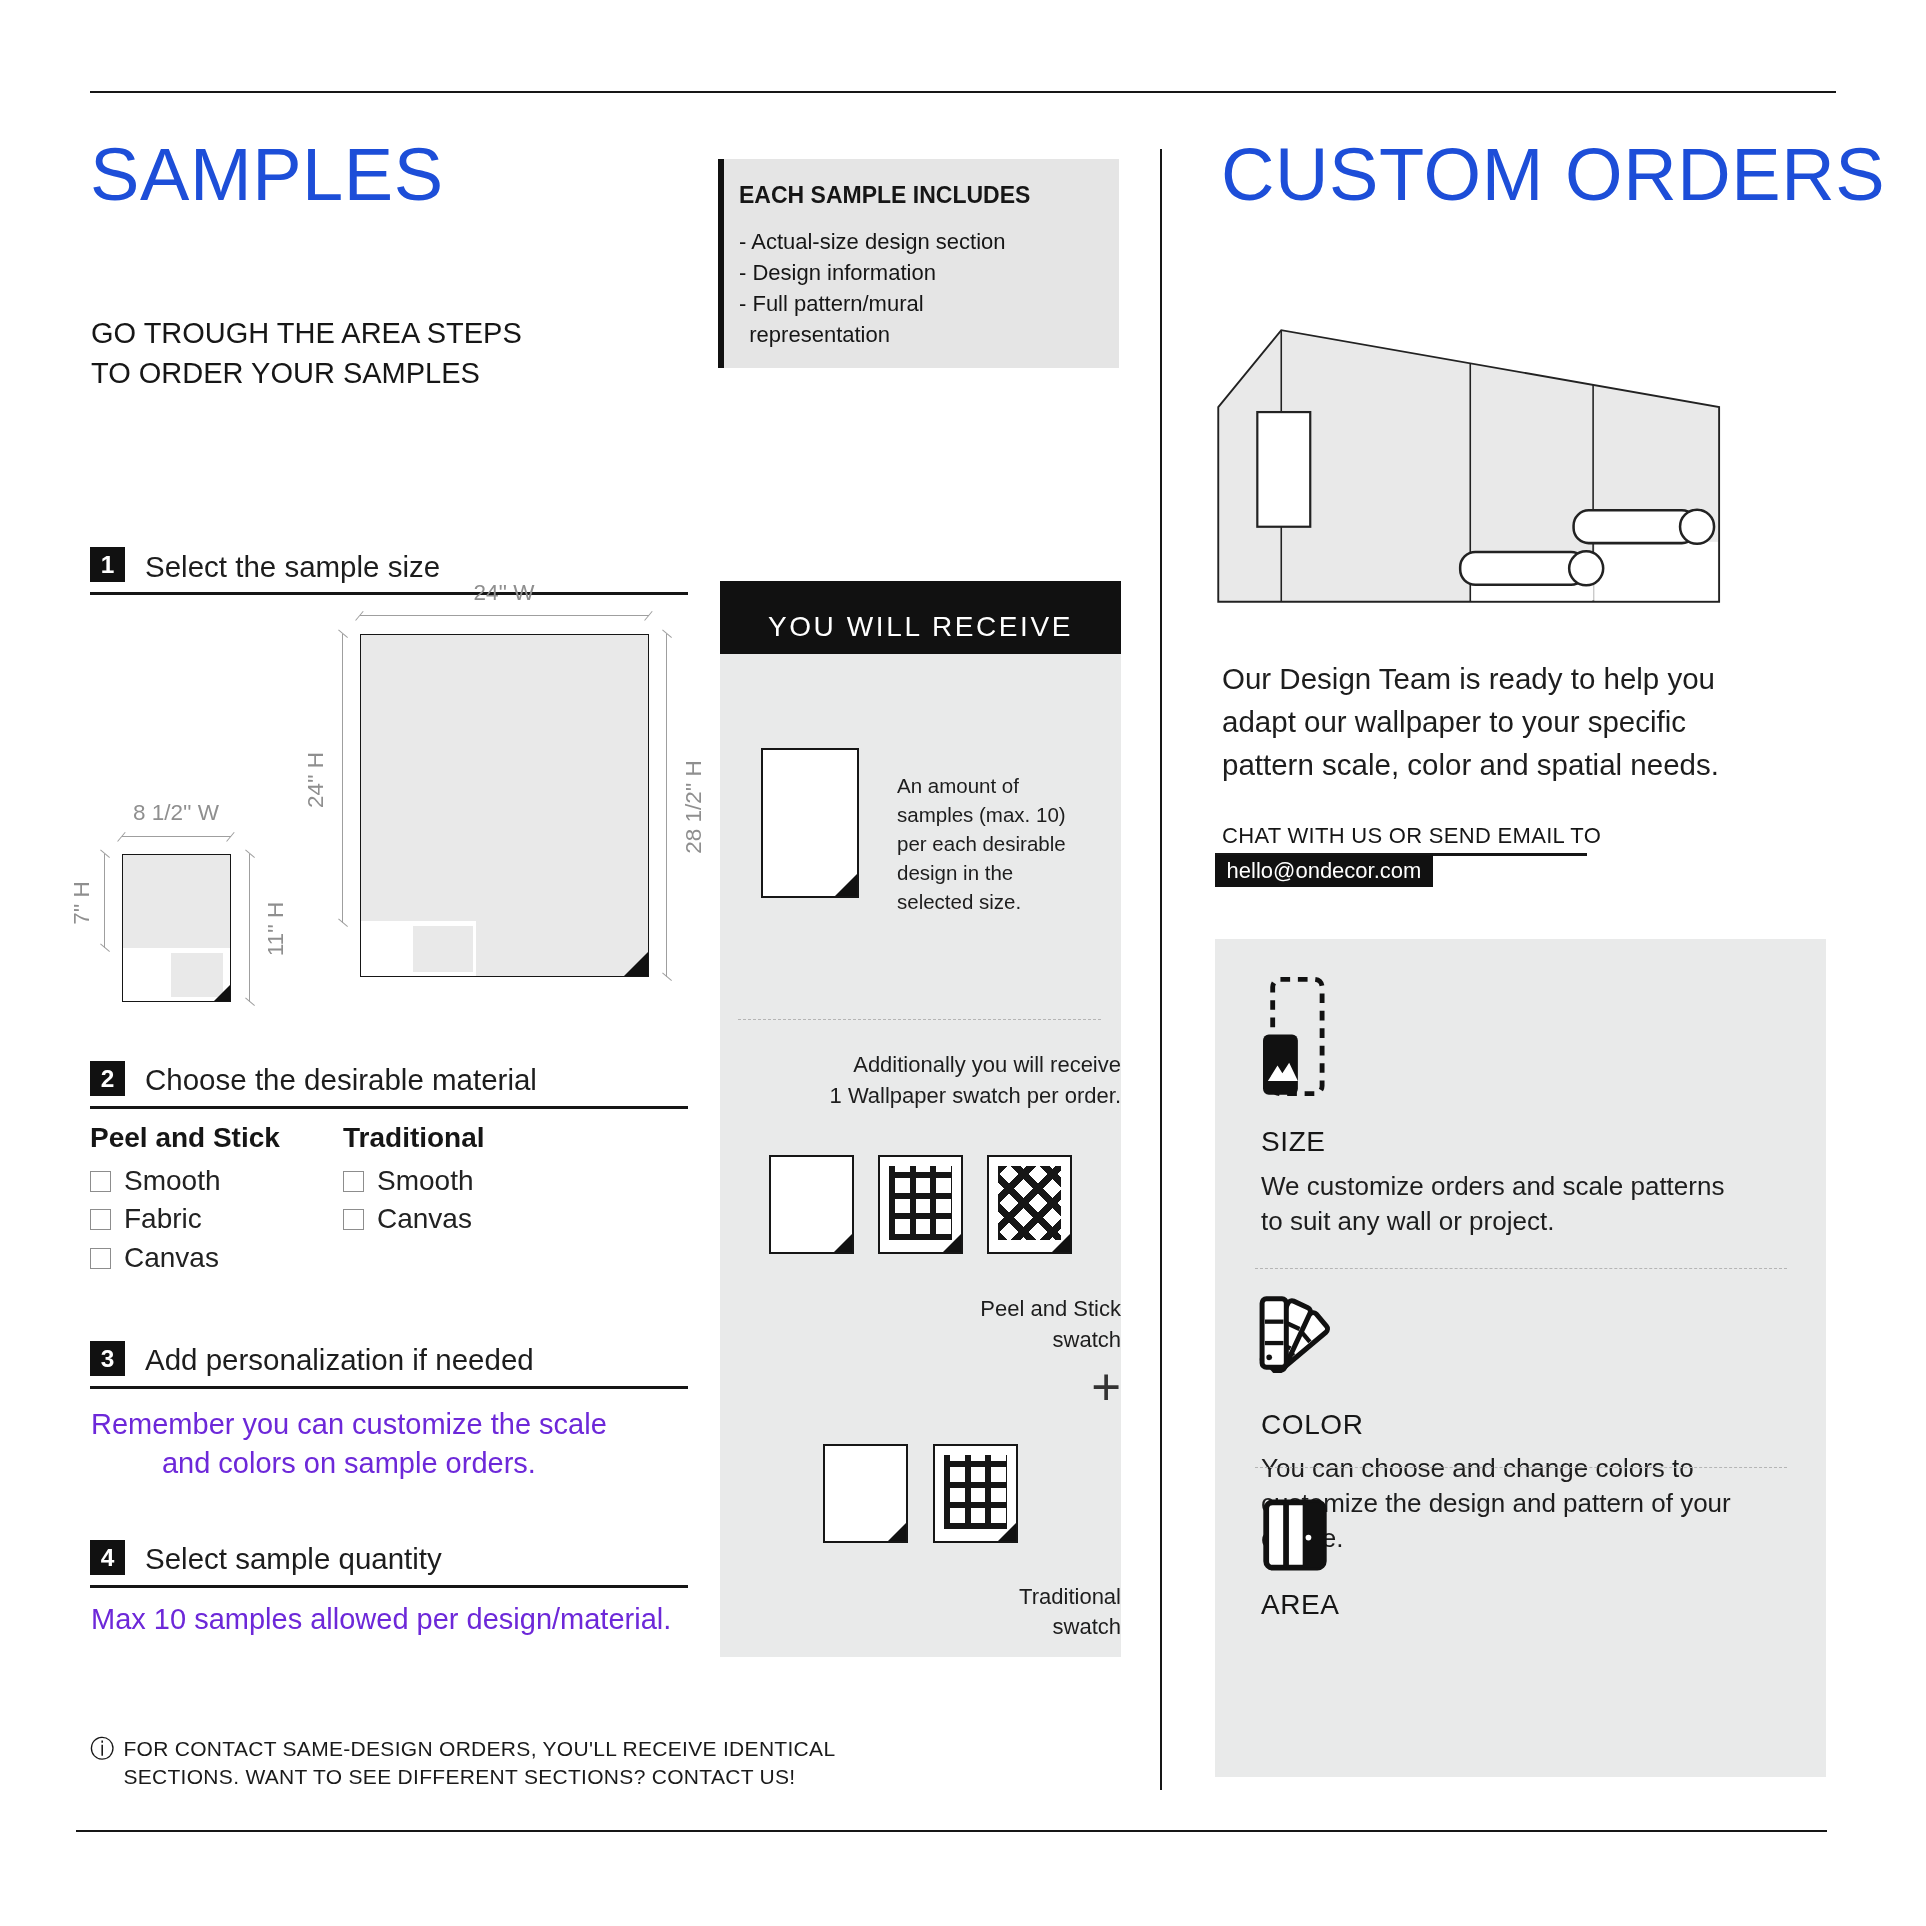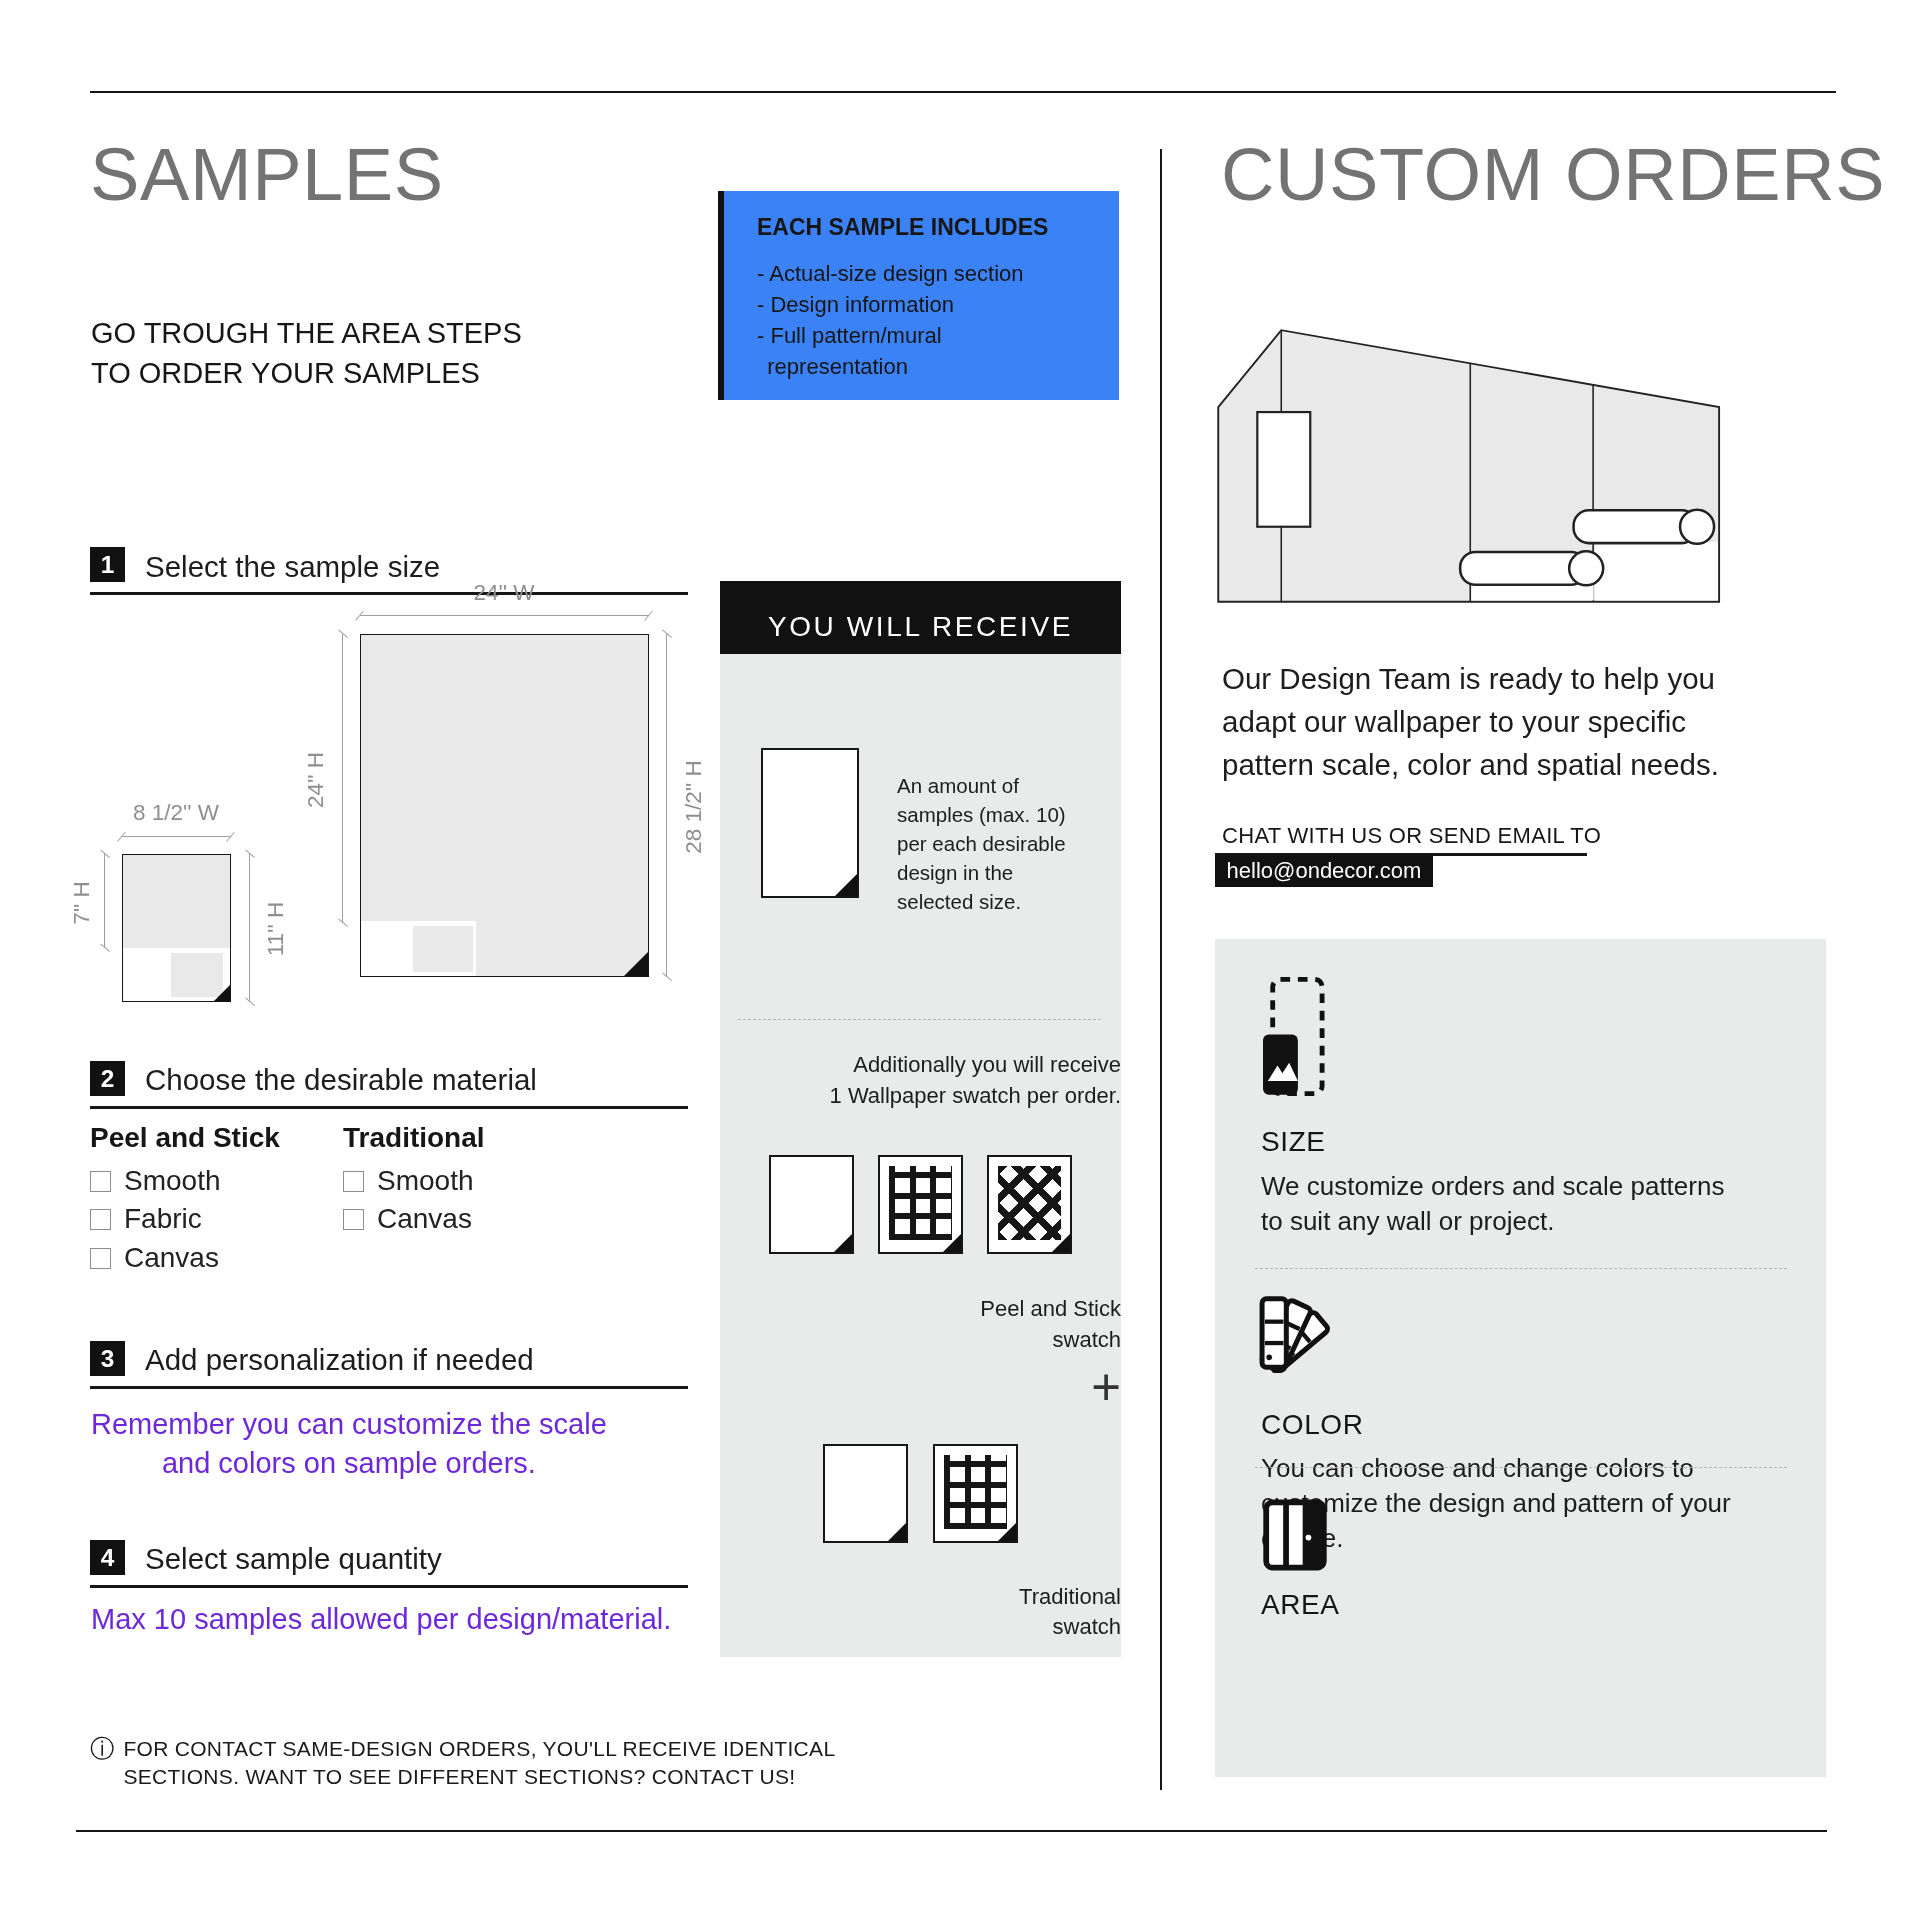--- a/index.html
+++ b/index.html
@@ -1,27 +1,27 @@
 <!DOCTYPE html>
 <html style="font-size:10.3px"><head>
 <meta charset="utf-8">
 <style>
   html,body{margin:0;padding:0;background:#fff;}
   #canvas{position:relative;width:1926px;height:1926px;background:#ffffff;
           font-family:"Liberation Sans", sans-serif;color:#161616;overflow:hidden;}
   .abs{position:absolute;}
-  .h1{font-size:74px;font-weight:400;letter-spacing:0.6px;color:#737373;white-space:nowrap;}
+  .h1{font-size:74px;font-weight:400;letter-spacing:0.6px;color:#1d4ed8;white-space:nowrap;}
   .rule{background:#161616;}
   .step-square{width:35px;height:35px;background:#111;color:#fff;font-size:24.4px;font-weight:700;
                display:flex;align-items:center;justify-content:center;}
   .step-title{font-size:29.5px;color:#1d1d1d;white-space:nowrap;}
   .step-rule{height:2.6px;background:#161616;width:598px;left:90px;}
   .body-lg{font-size:29px;line-height:39px;color:#6d28d9;text-align:center;}
-  .includes{background:#3b82f6;border-left:6.4px solid #111;box-sizing:border-box;
-            padding:23px 18px 0 33px;margin-top:32px;}
+  .includes{background:#e5e5e5;border-left:6.4px solid #111;box-sizing:border-box;
+            padding:23px 18px 0 15px;}
   .includes .t{font-size:23px;font-weight:700;margin-bottom:16.7px;}
   .includes .li{font-size:22px;line-height:31px;}
   .includes .cont{padding-left:10.3px;}
   .sample{background:#e9e9e9;border:1.9px solid #161616;box-sizing:border-box;}
   .band{position:absolute;left:0;bottom:0;background:#fff;}
   .thumb{position:absolute;background:#e9e9e9;}
   .fold{position:absolute;right:0;bottom:0;width:0;height:0;
         border-left:24.4px solid transparent;border-bottom:24.4px solid #111;}
   .fold.sm{border-left-width:16.7px;border-bottom-width:16.7px;}
   .dimh{position:absolute;border-top:1.3px solid #9f9f9f;}

